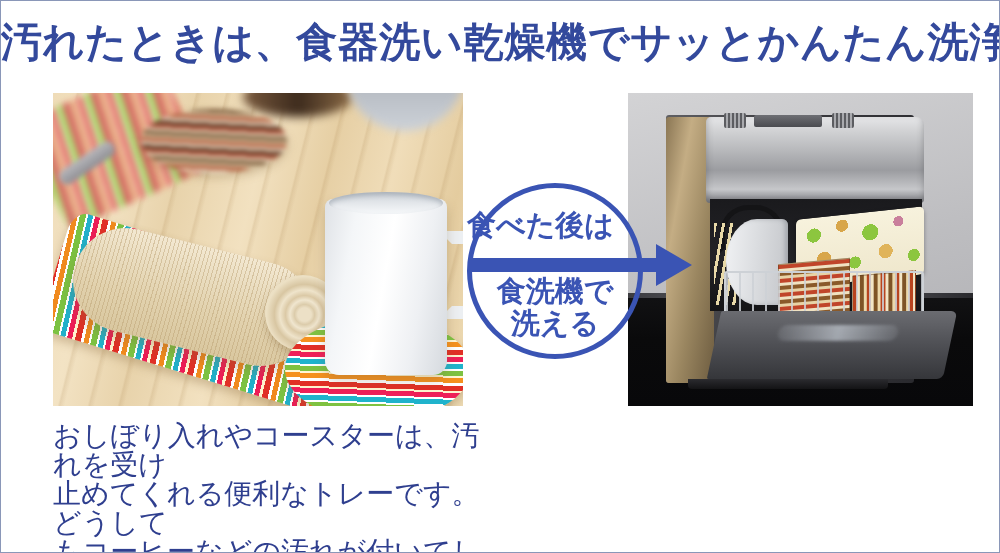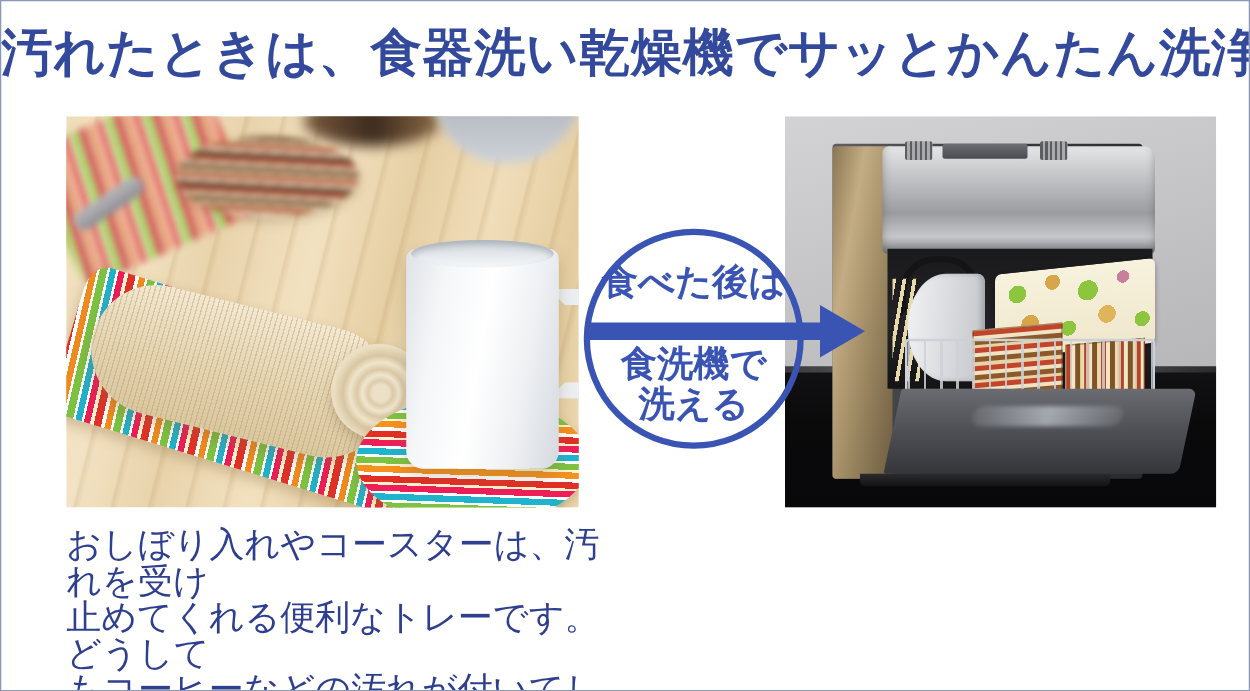--- a/index.html
+++ b/index.html
@@ -418,21 +418,21 @@
     border-radius: 50%;
     background: rgba(255,255,255,0.0);
     box-sizing: border-box;
     z-index: 5;
   }
   #badge-text-top {
     position: absolute;
     left: 466px;
     top: 205px;
     width: 176px;
-    text-align: center;
+    text-align: left;
     color: #3a54b4;
     font-size: 29px;
     font-weight: 700;
     white-space: nowrap;
     z-index: 7;
   }
   #badge-text-mid {
     position: absolute;
     left: 466px;
     top: 271px;

